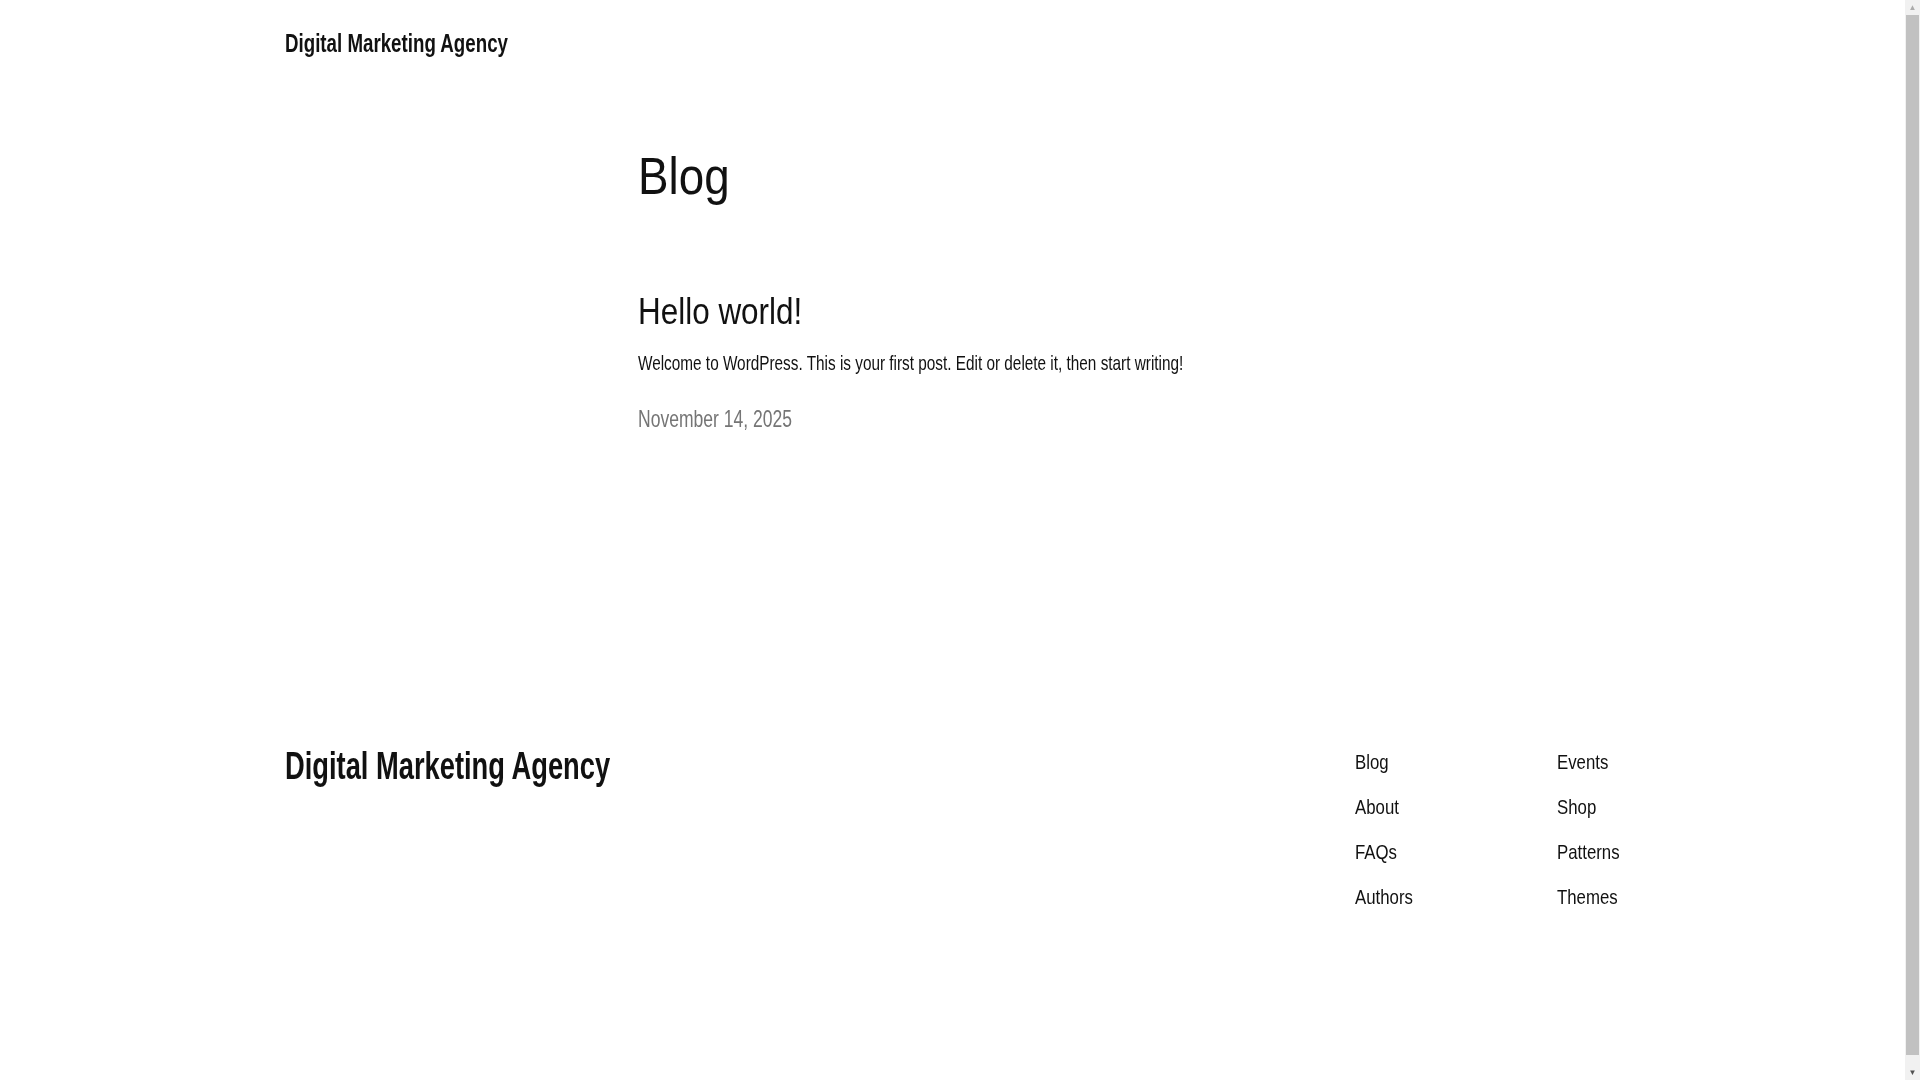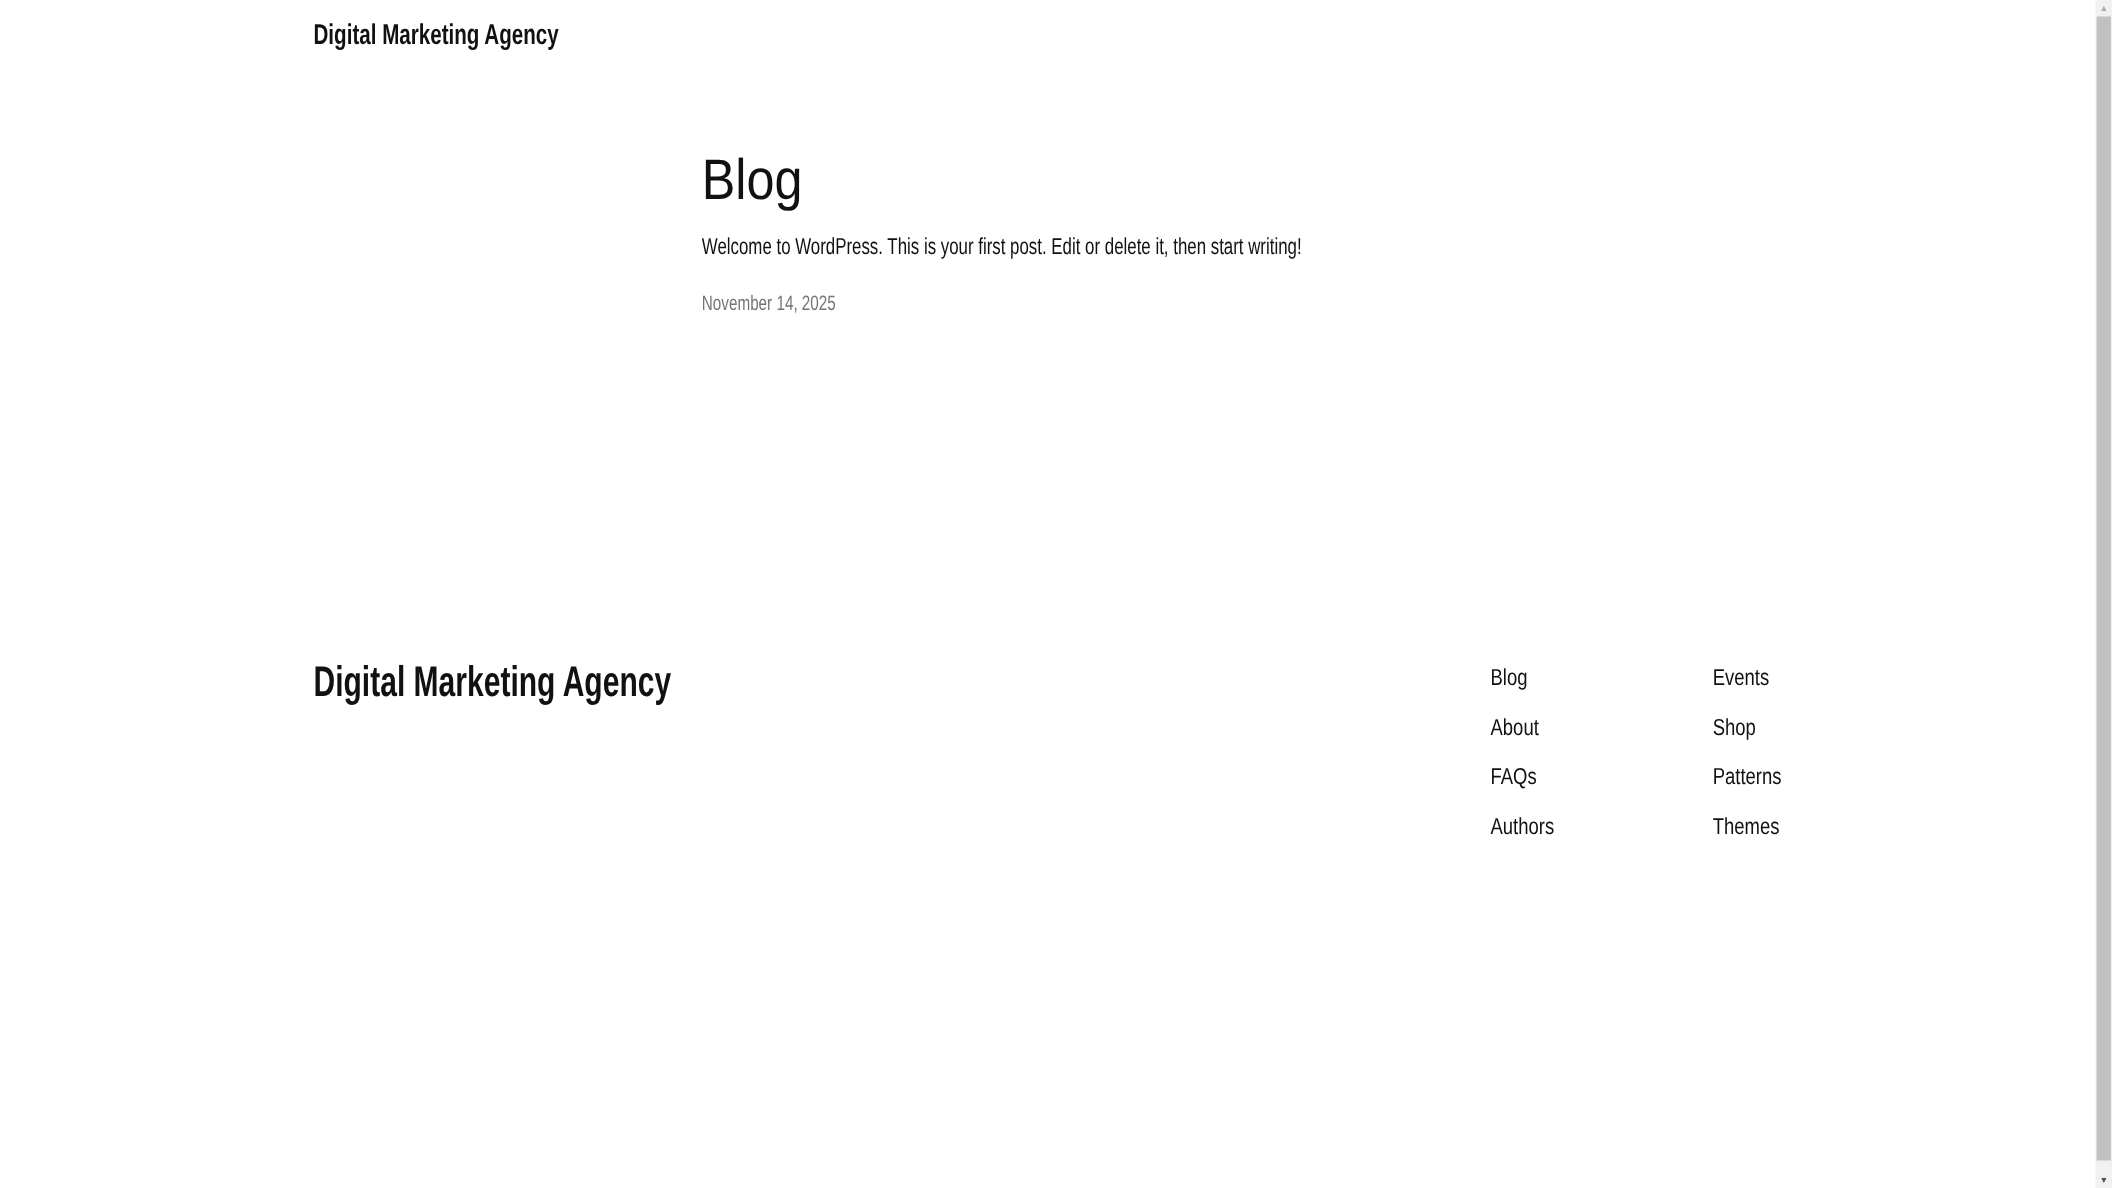--- a/index.html
+++ b/index.html
@@ -21,21 +21,21 @@
   .sx { display: inline-block; transform-origin: 0 50%; white-space: nowrap; }
   .sx72 { transform: scaleX(0.72); }
   .sx88 { transform: scaleX(0.88); }
   .sx85 { transform: scaleX(0.85); }
   .sx73 { transform: scaleX(0.73); }
   .sx70 { transform: scaleX(0.70); }
   .sx80 { transform: scaleX(0.80); }
   .origin-right { transform-origin: 100% 50%; }
 
   
-  .shell { width: 1350px; margin: 0 auto; }
+  .shell { width: 1350px; margin: 12px auto; }
 
   
   .site-header { padding-top: 16px; }
   .site-title {
     font-size: 26px;
     font-weight: 700;
     line-height: 1.2;
     display: inline-block;
   }
 
@@ -55,21 +55,21 @@
   }
   .post-excerpt {
     margin-top: 13px;
     font-size: 21px;
     line-height: 1.5;
     overflow: visible;
     text-decoration: underline;
   }
   .post-date {
     margin-top: 23px;
-    font-size: 19px;
+    font-size: 24px;
     line-height: 1.5;
     color: #757575;
   }
 
   
   .site-footer { margin-top: 306px; }
   .footer-top { display: flex; justify-content: space-between; align-items: flex-start; }
   .footer-title {
     font-size: 39px;
     font-weight: 700;
@@ -127,20 +127,25 @@
     </div>
   </header>
 
   <main>
     <div class="content-col">
       <h1 class="page-title">
         <span class="sx sx88">Blog</span>
       </h1>
 
       <article>
+        <h2 class="post-title">
+          <a href="#">
+            <span class="sx sx85">Hello world!</span>
+          </a>
+        </h2>
         <p class="post-excerpt">
           <span class="sx sx73">Welcome to WordPress. This is your first post. Edit or delete it, then start writing!</span>
         </p>
         <div class="post-date">
           <span class="sx sx73">November 14, 2025</span>
         </div>
       </article>
     </div>
   </main>
 

